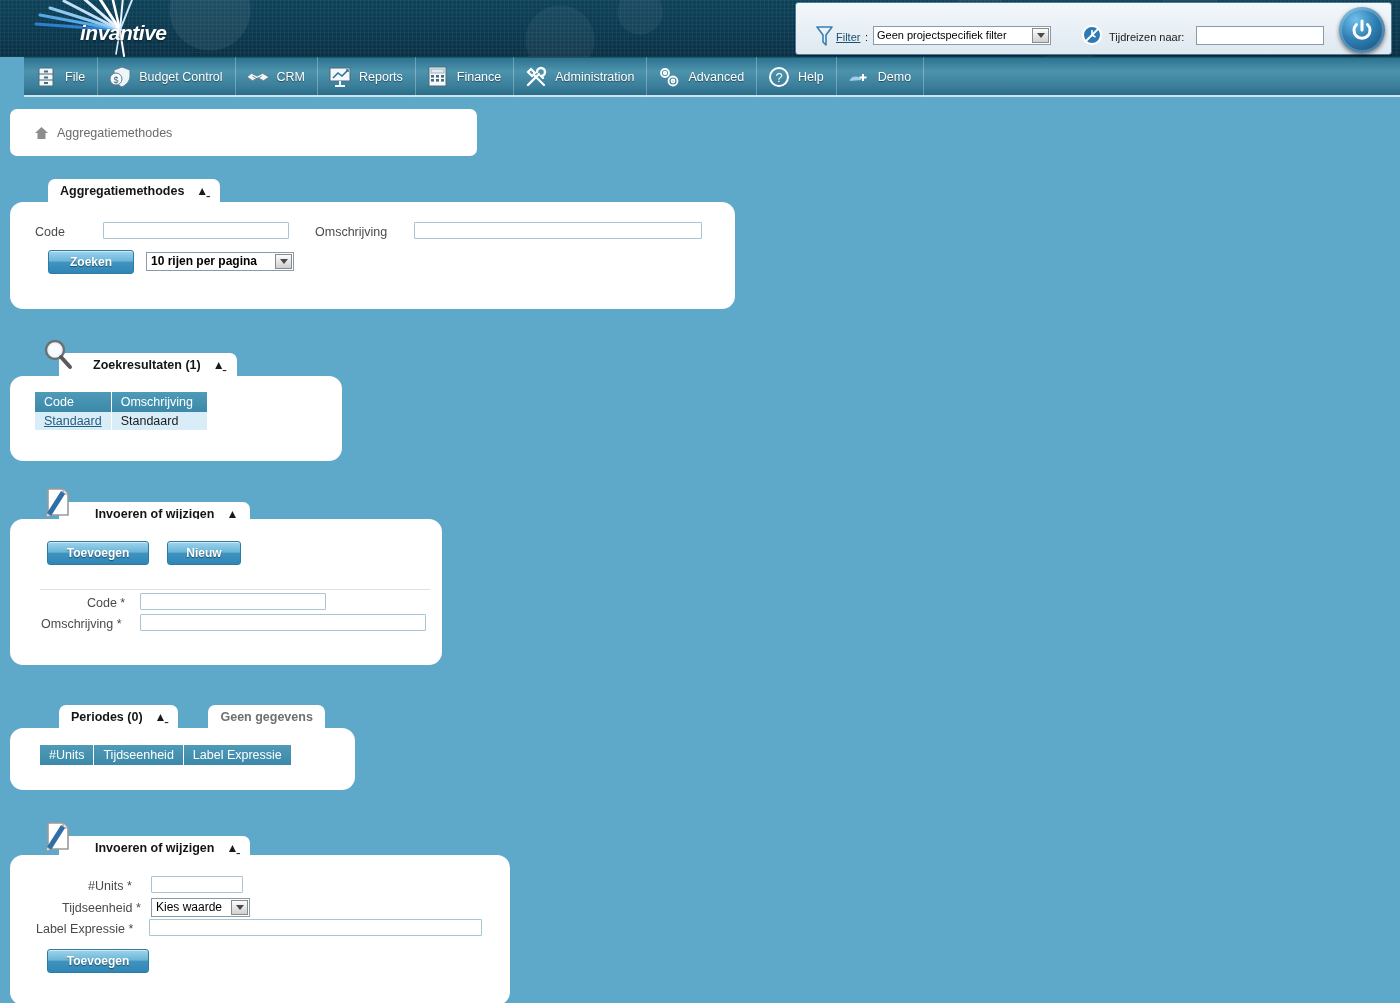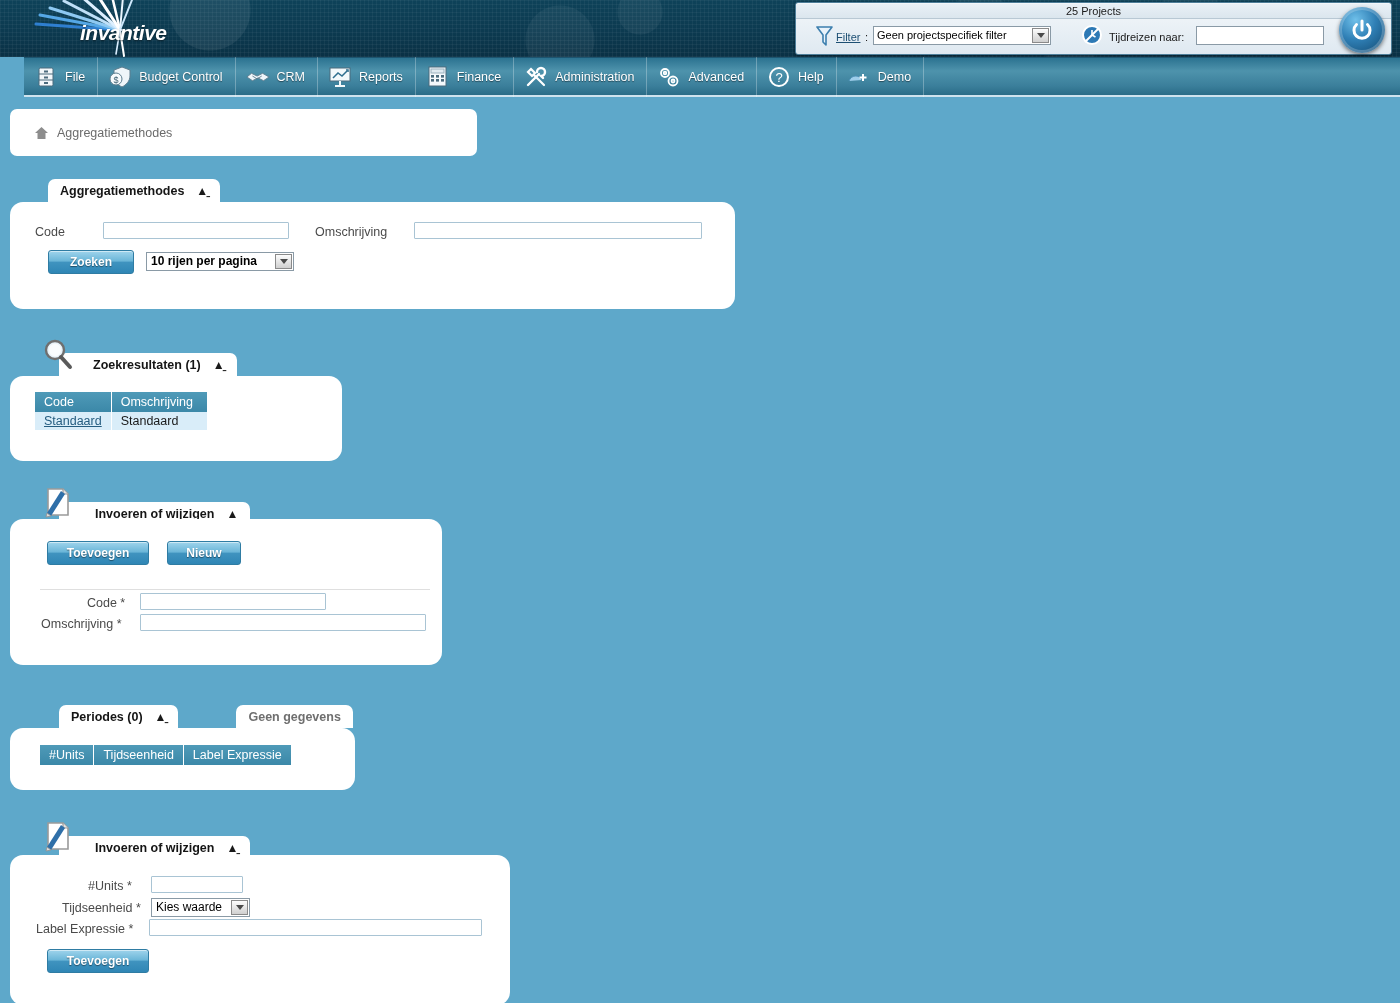--- a/index.html
+++ b/index.html
@@ -114,21 +114,21 @@
 
   
   .tabrow { position:absolute; display:flex; align-items:flex-end; }
   .tab {
     background:#fff; height:23px;
     border-radius:7px 7px 0 0;
     display:flex; align-items:center; gap:12px;
     padding:0 12px; font-size:12.5px; font-weight:bold; color:#151515;
     position:relative; white-space:nowrap;
   }
-  .tab.plain { font-weight:bold; color:#6f6f6f;margin-left:28px; }
+  .tab.plain { font-weight:bold; color:#6f6f6f; }
   .tab.empty { width:40px; }
   .chev { font-size:12px; color:#1a1a1a; font-weight:bold; line-height:1; }
   .tab-icon { position:absolute; left:-18px; top:-17px; width:34px; height:34px; }
   .panel { position:absolute; background:#fff; border-radius:13px; }
 
   .lbl { font-size:12.5px; color:#4a4a4a; }
   .txtin {
     border:1px solid #a9c4d4; background:#fff; height:17px;
     font-family:"Liberation Sans", sans-serif; font-size:12px; padding:0 3px;
     border-radius:1px;
@@ -182,21 +182,20 @@
         <line x1="96" y1="34" x2="99" y2="1" stroke="#eaf6ff" stroke-width="2"></line>
         <line x1="96" y1="34" x2="108" y2="4" stroke="#cde7fb" stroke-width="2"></line>
         <line x1="96" y1="34" x2="100" y2="60" stroke="#ffffff" stroke-width="2"></line>
         <line x1="96" y1="34" x2="92" y2="58" stroke="#d9eeff" stroke-width="1.6"></line>
       </g>
     </svg>
     <div class="logo-text">invantive</div>
   </div>
 
   <div class="toppanel">
-    <div class="toppanel-title">25 Projects</div>
     <div class="toppanel-body">
       <svg class="filter-icon" width="17" height="22" viewBox="0 0 17 22">
         <path d="M1 2 H16 L10 10 V20 L7 17 V10 Z" fill="#e9f3fb" stroke="#3d7fae" stroke-width="1.6" stroke-linejoin="round"></path>
       </svg>
       <span class="filter-label">Filter</span>
       <span class="filter-colon">:</span>
       <div class="filter-select">
         <span>Geen projectspecifiek filter</span>
         <span class="arrowbox">
             <span class="tri-down"></span>

